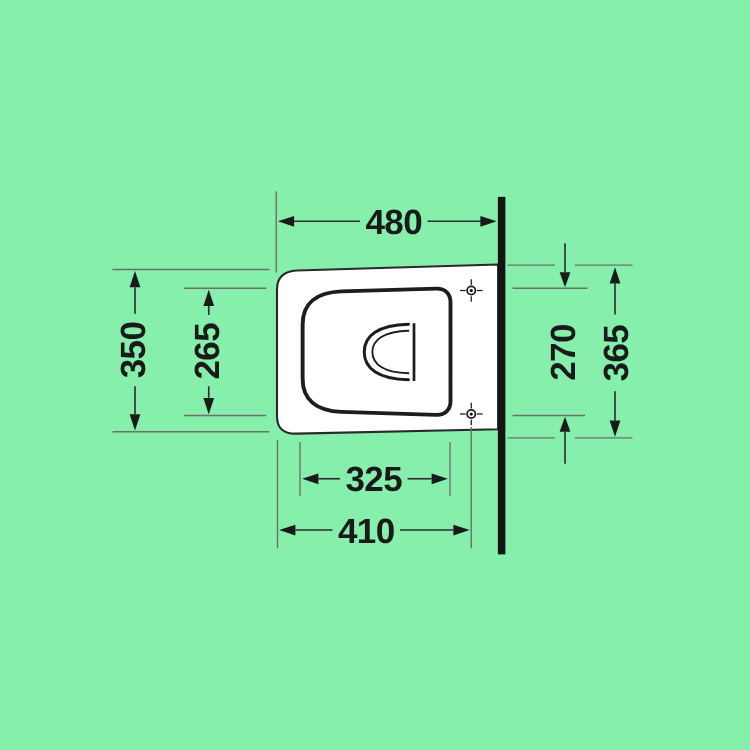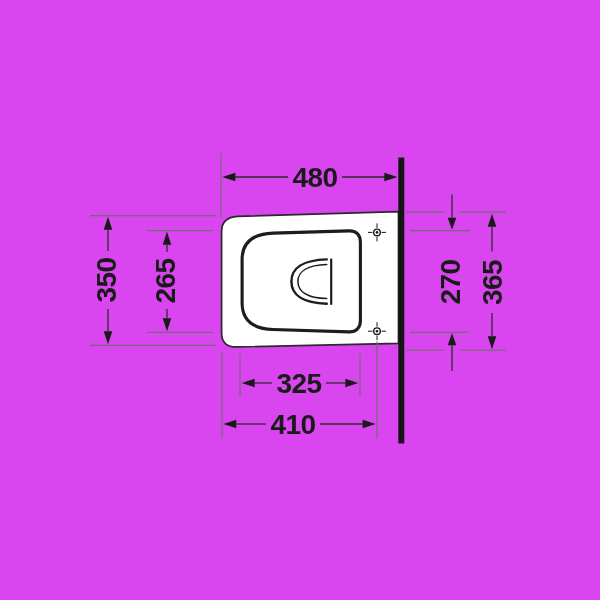--- a/index.html
+++ b/index.html
@@ -4,21 +4,21 @@
 <style>
   html, body {
     margin: 0;
     padding: 0;
     background: #ffffff;
   }
   .canvas {
     position: relative;
     width: 600px;
     height: 600px;
-    background: #d946ef;
+    background: #86efac;
     overflow: hidden;
     font-family: "Liberation Sans", sans-serif;
   }
   svg { display: block; }
 
   .ext-line {
     stroke: #6e6e6e;
     stroke-width: 1.1;
     fill: none;
   }

